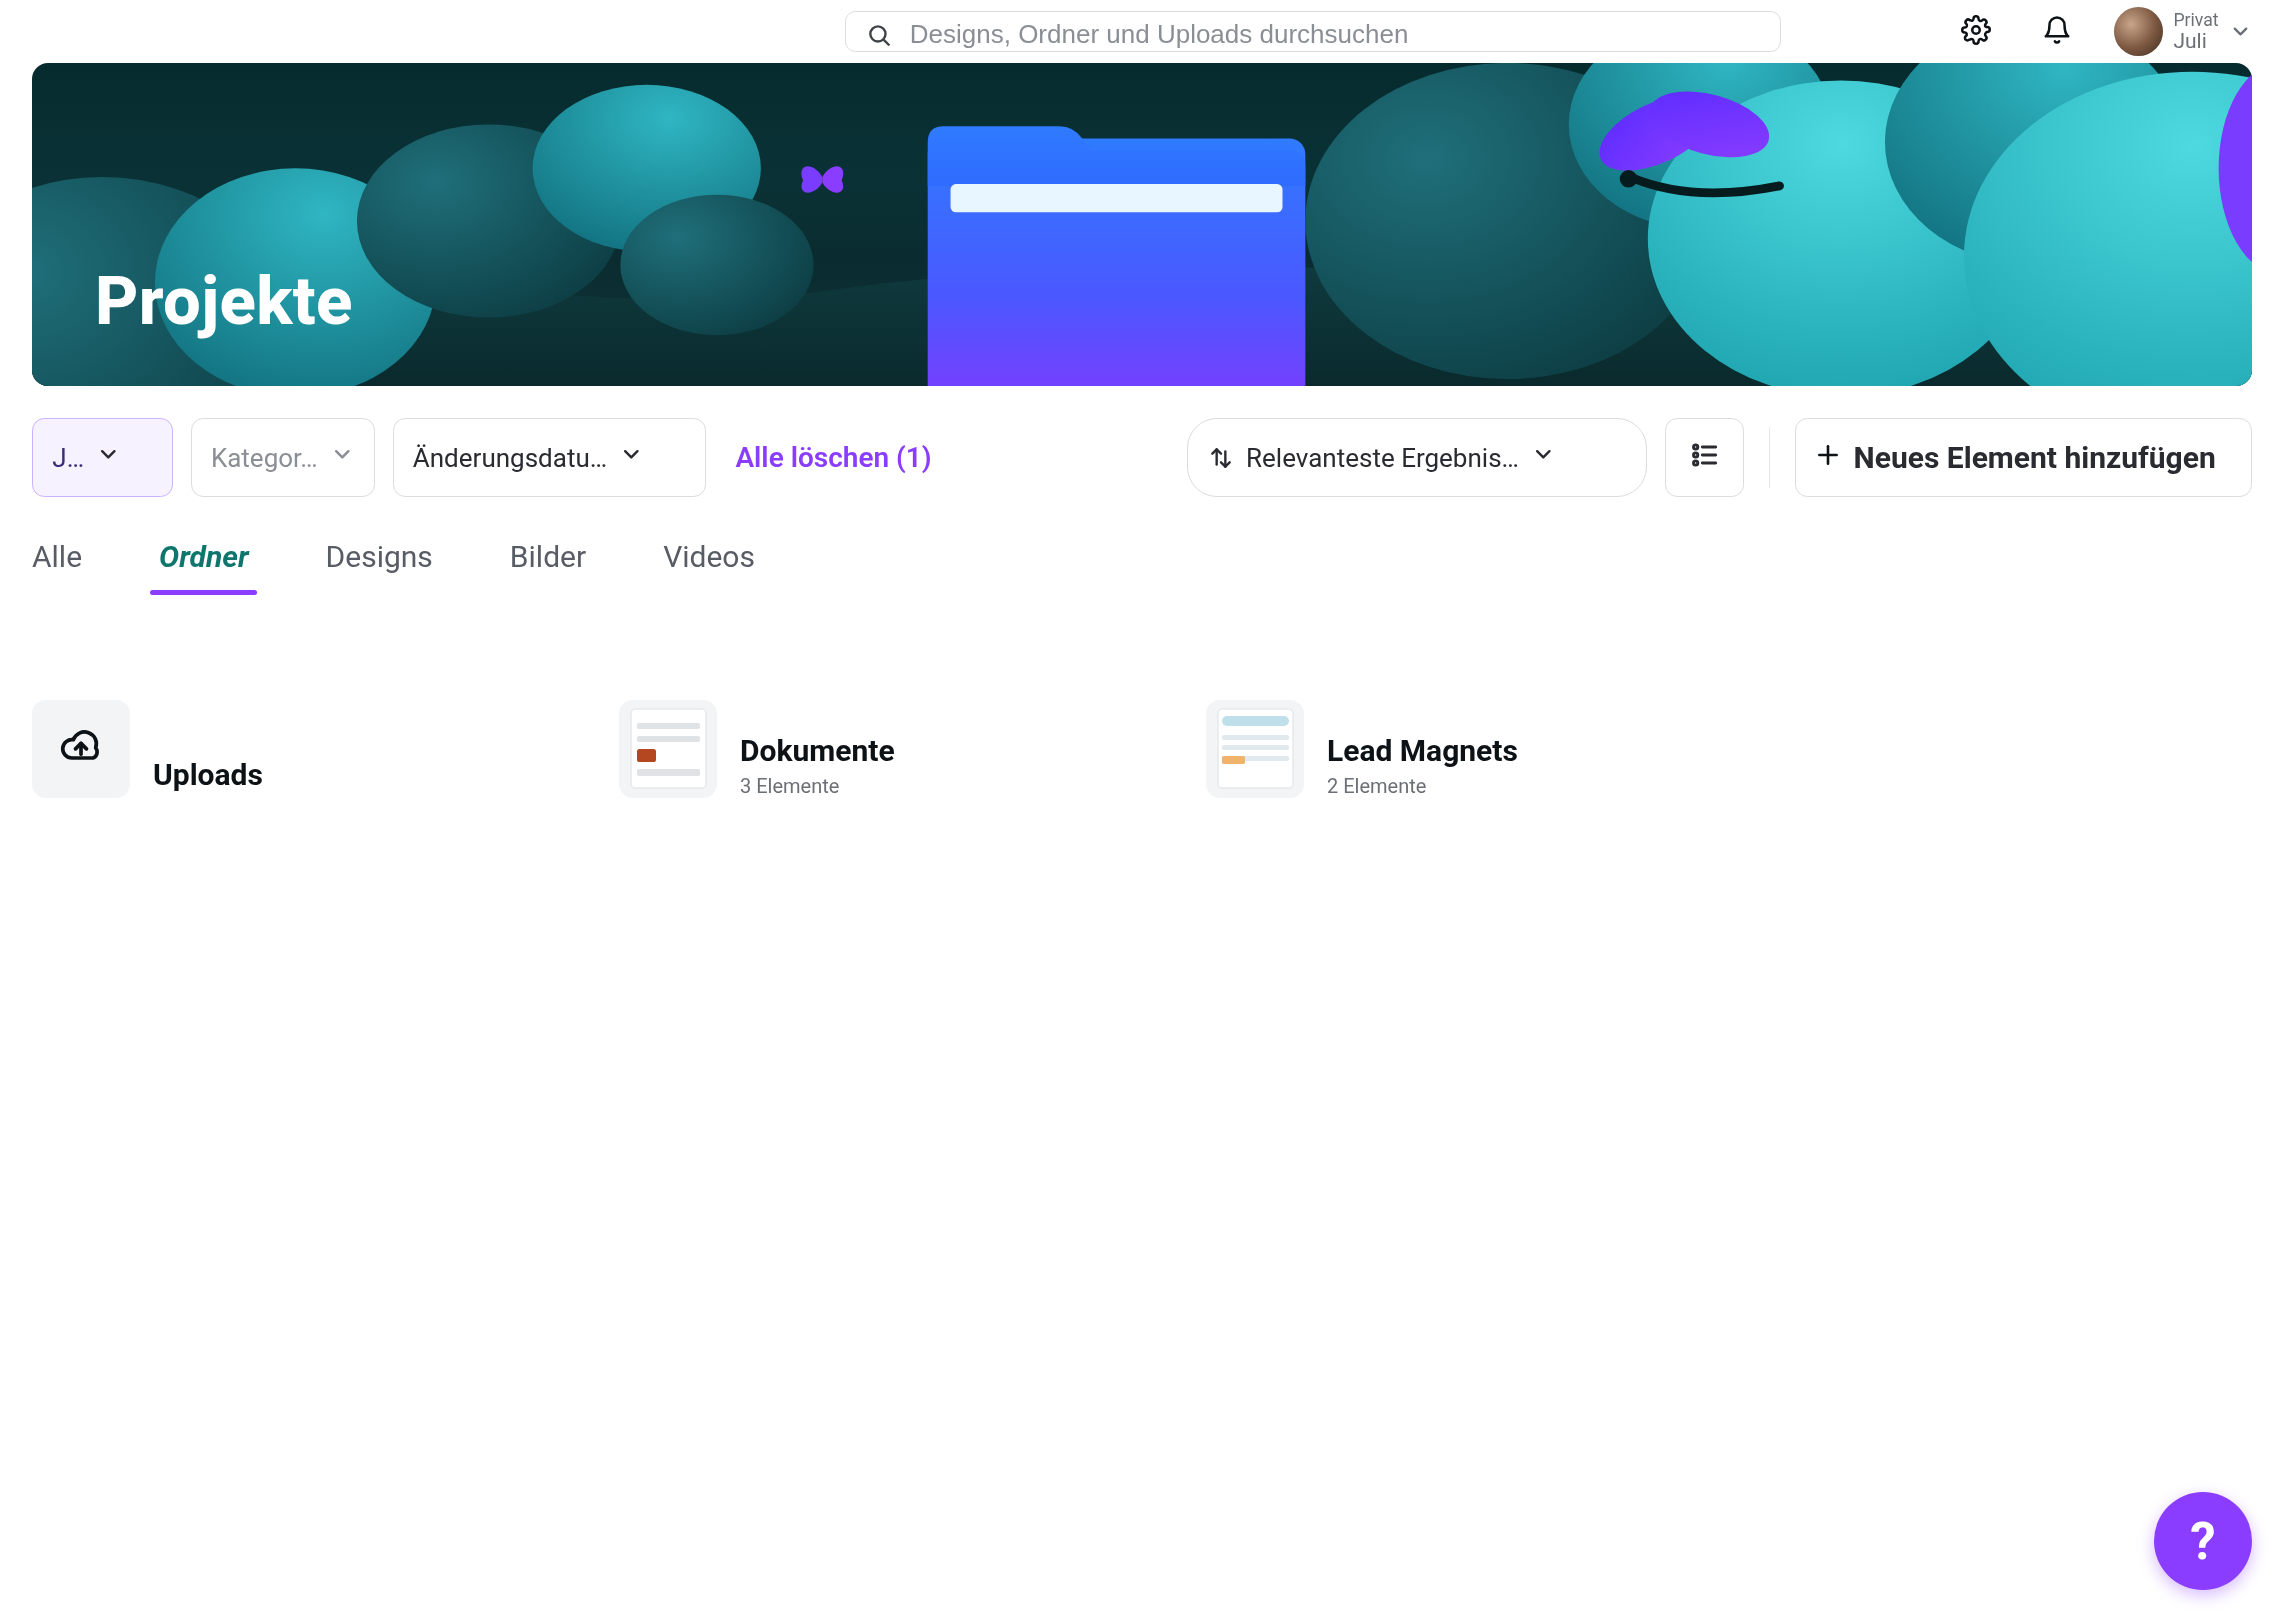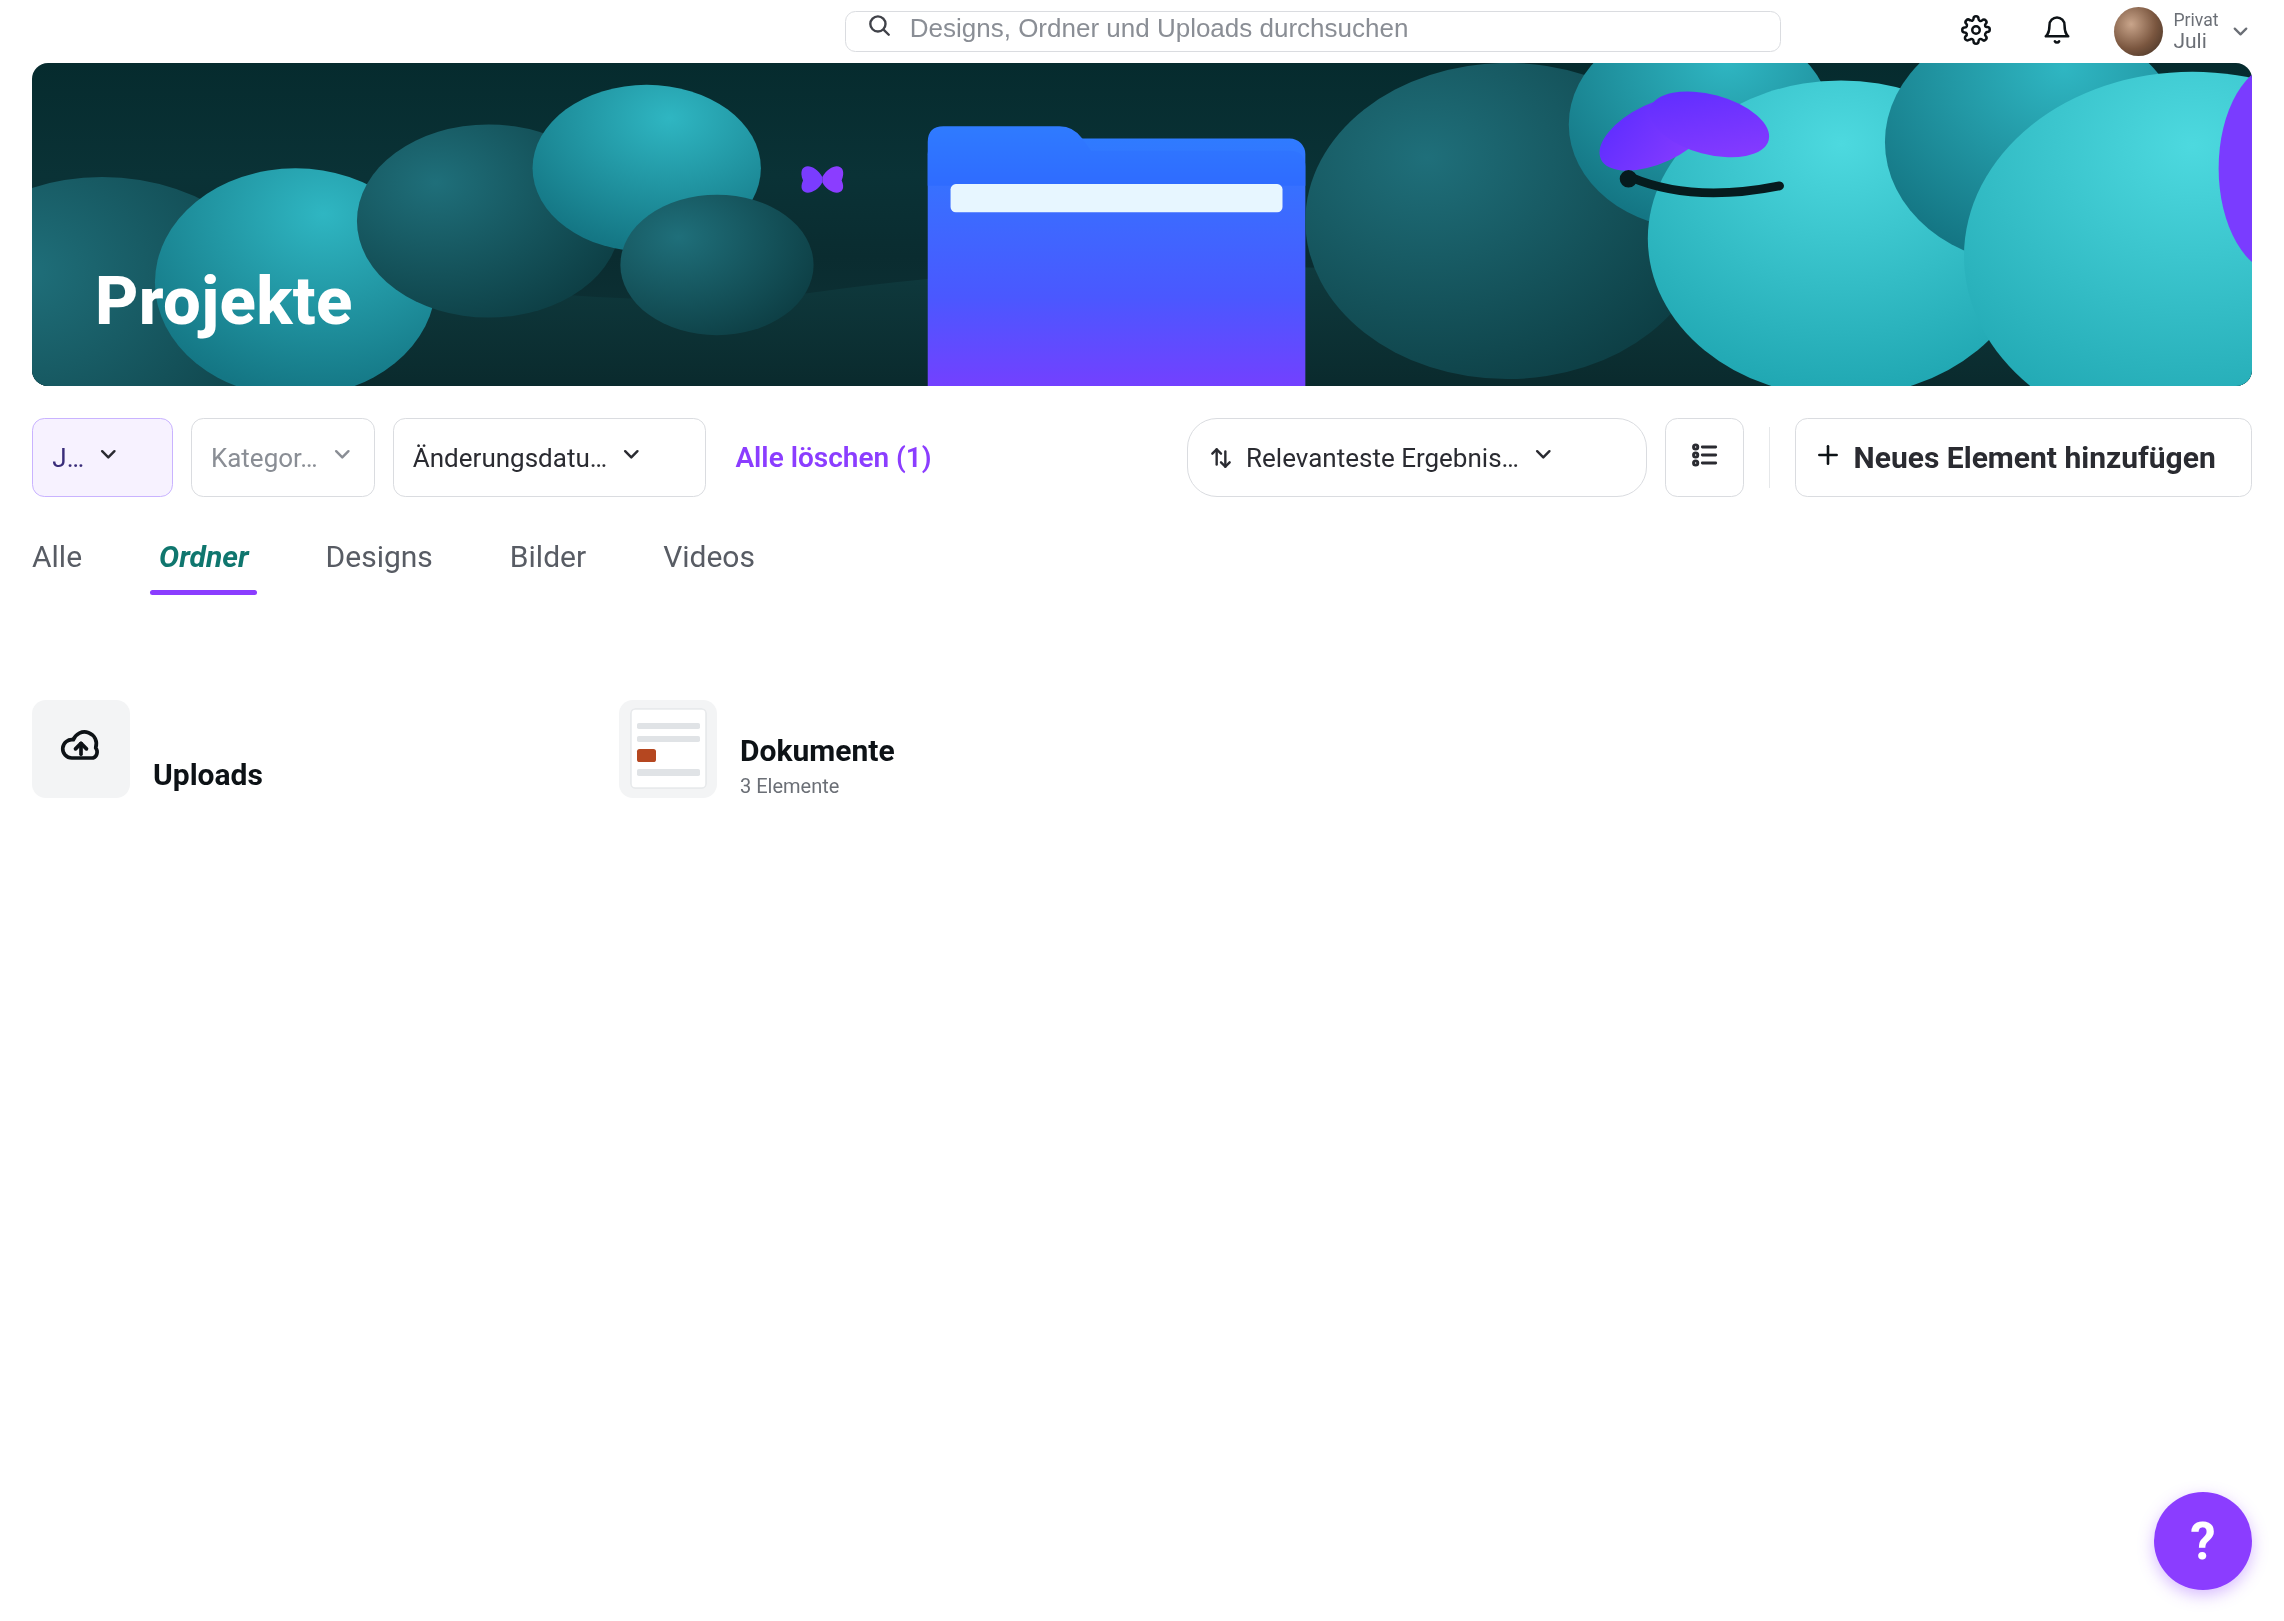--- a/index.html
+++ b/index.html
@@ -12,21 +12,21 @@
     --purple-soft:#efe8ff;
     --bg:#ffffff;
   }
   *{box-sizing:border-box;}
   html,body{margin:0;padding:0;background:var(--bg);font-family:-apple-system,BlinkMacSystemFont,"Segoe UI",Roboto,Helvetica,Arial,sans-serif;color:var(--text);}
   .page{width:2284px;min-height:1622px;position:relative;}
 
   
   .topbar{display:flex;align-items:center;justify-content:space-between;padding:0 32px;height:63px;gap:24.6px;}
   .topbar .left-spacer{width:643px;height:0.9px;}
-  .search{display:flex;align-items:flex-start;gap:16px;flex:0 0 auto;width:936px;height:41px;border:1.8px solid var(--chip-border);border-radius:10.5px;padding:0 19.3px;color:#6b6f76;background:#fff;}
+  .search{display:flex;align-items:flex-end;gap:16px;flex:0 0 auto;width:936px;height:41px;border:1.8px solid var(--chip-border);border-radius:10.5px;padding:0 19.3px;color:#6b6f76;background:#fff;}
   .search svg{width:26px;height:26px;color:#404249;flex:0 0 auto;}
   .search input{border:none;outline:none;font-size:26px;color:#6b6f76;background:transparent;width:100%;}
   .search input::placeholder{color:#8a8e95;}
   .top-icons{display:flex;align-items:center;gap:32px;}
   .icon-btn{display:flex;align-items:center;justify-content:center;width:49px;height:49px;border-radius:50%;cursor:pointer;position:relative;}
   .icon-btn svg{width:30px;height:30px;color:#0d1216;}
   .account{display:flex;align-items:center;gap:10.5px;}
   .avatar{width:49px;height:49px;border-radius:50%;background:radial-gradient(circle at 35% 35%, #c9a58b 0%, #7a563f 55%, #3b2c21 100%);}
   .account-text{display:flex;flex-direction:column;line-height:1.05;}
   .account-text .line1{font-size:17.6px;color:#6b6f76;white-space:nowrap;overflow:hidden;text-overflow:ellipsis;max-width:61px;}
@@ -318,19 +318,34 @@
             <span class="red"></span>
             <span></span>
         </div>
       </div>
       <div class="meta">
         <span class="name">Dokumente</span>
         <span class="sub">3 Elemente</span>
       </div>
     </div>
 
+    <div class="folder">
+      <div class="thumb sheet">
+        <div class="bar"></div>
+        <div class="rows">
+            <span></span>
+            <span></span>
+            <span></span>
+          </div>
+        <div class="cell"></div>
+      </div>
+      <div class="meta">
+        <span class="name">Lead Magnets</span>
+        <span class="sub">2 Elemente</span>
+      </div>
+    </div>
   </div>
 
   <div class="fab">
     <span>?</span>
   </div>
 </div>
 
 
 </body></html>

